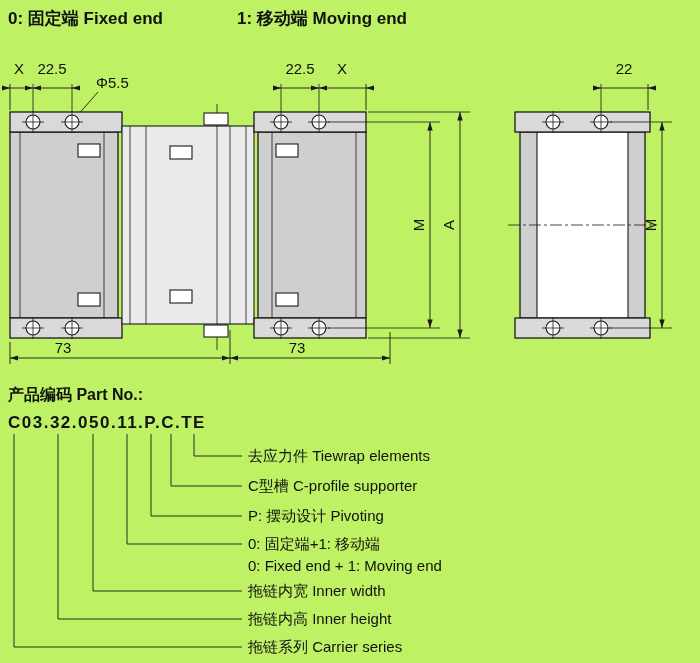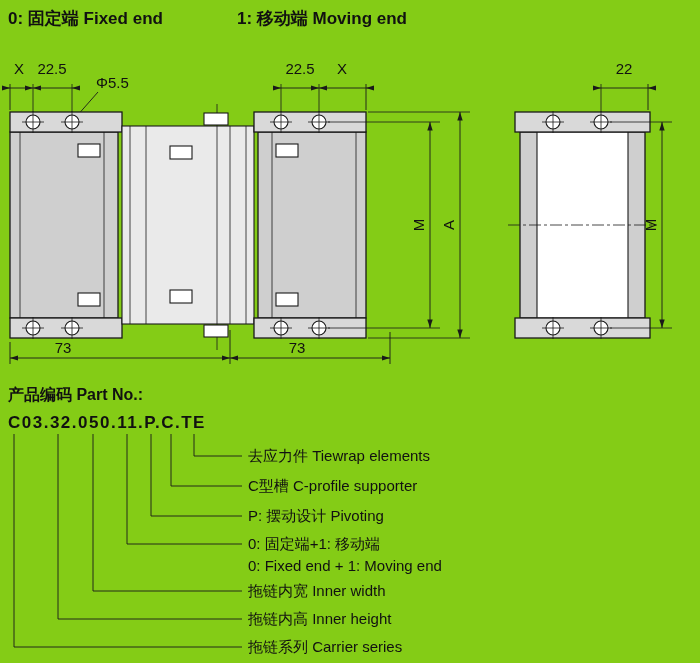--- a/index.html
+++ b/index.html
@@ -1,16 +1,16 @@
 <!DOCTYPE html>
 <html><head>
 <meta charset="utf-8">
 <style>
   html,body{margin:0;padding:0;background:#ffffff;}
-  .page{position:relative;width:700px;height:663px;background:#84cc16;overflow:hidden;}
+  .page{position:relative;width:700px;height:663px;background:#bef264;overflow:hidden;}
   svg{display:block;}
   svg text{font-family:"Liberation Sans","DejaVu Sans",sans-serif;fill:#111111;}
   .t-header{font-size:17px;font-weight:600;}
   .t-dim{font-size:15px;font-weight:400;}
   .t-heading{font-size:16px;font-weight:700;}
   .t-code{font-size:17px;font-weight:600;letter-spacing:1.5px;}
   .t-label{font-size:15px;font-weight:400;}
   .thin{fill:none;stroke:#1a1a1a;stroke-width:0.8;}
   .dim{fill:none;stroke:#1a1a1a;stroke-width:0.9;}
   .arrow{fill:#1a1a1a;stroke:none;}

